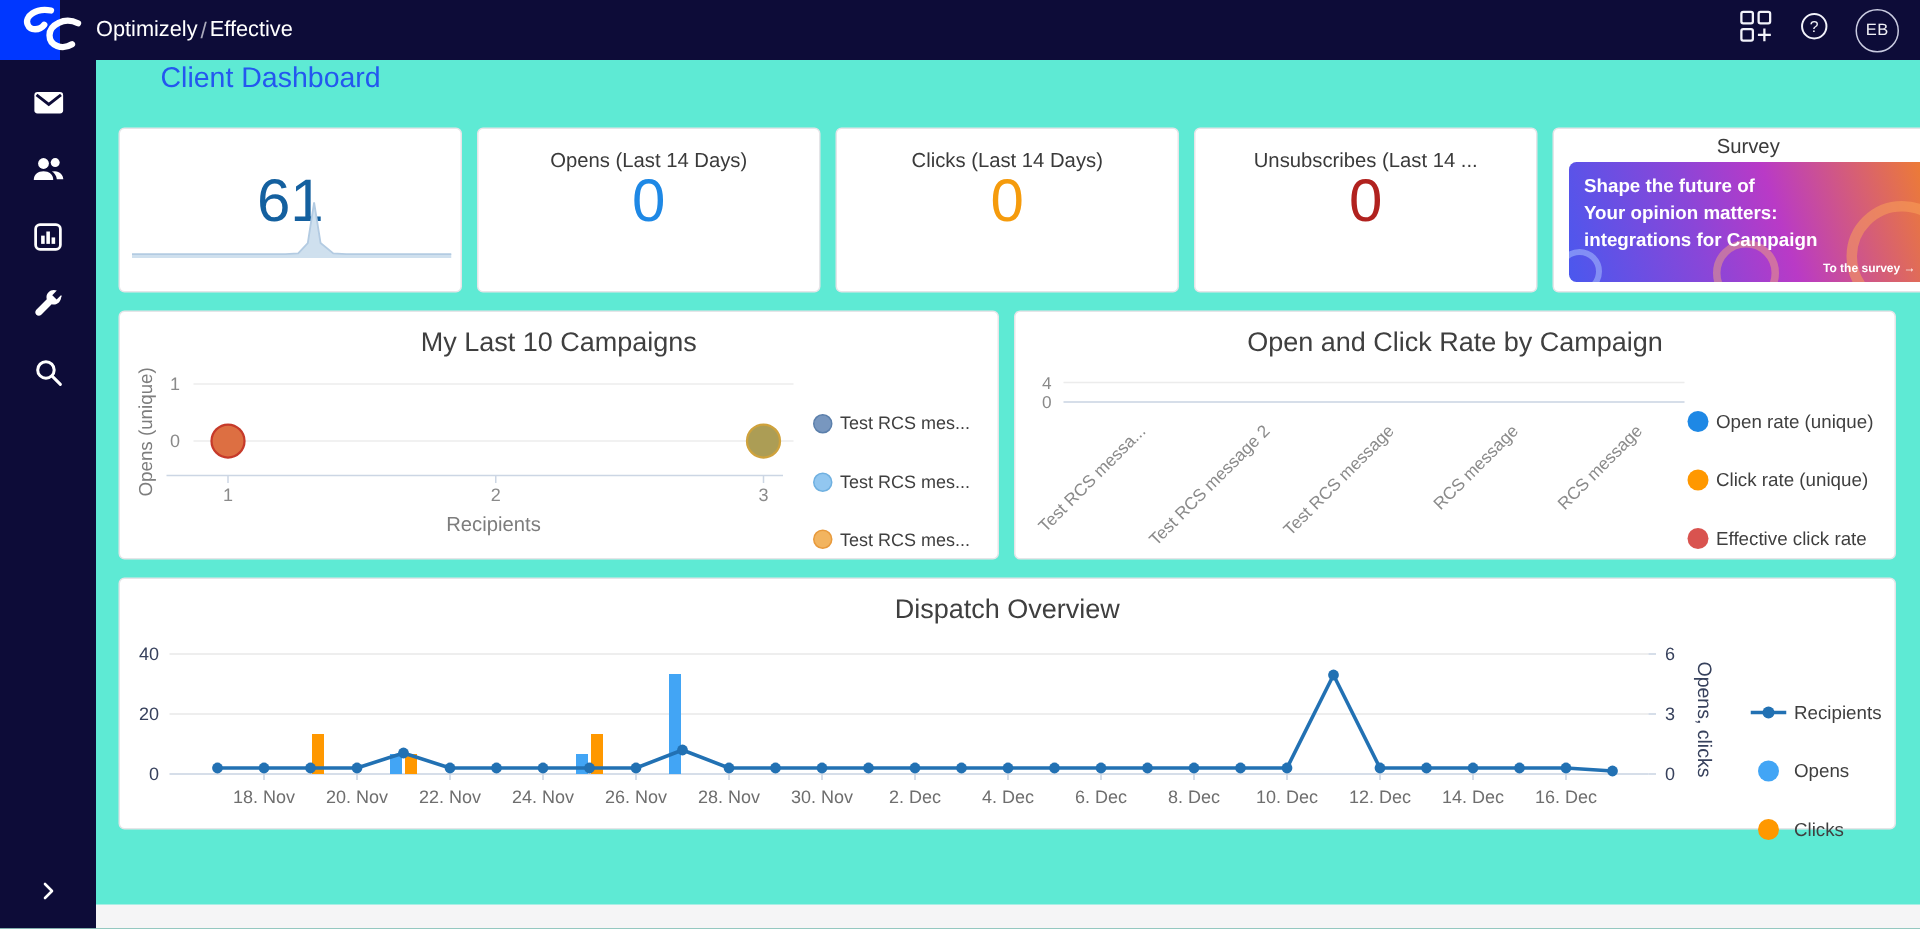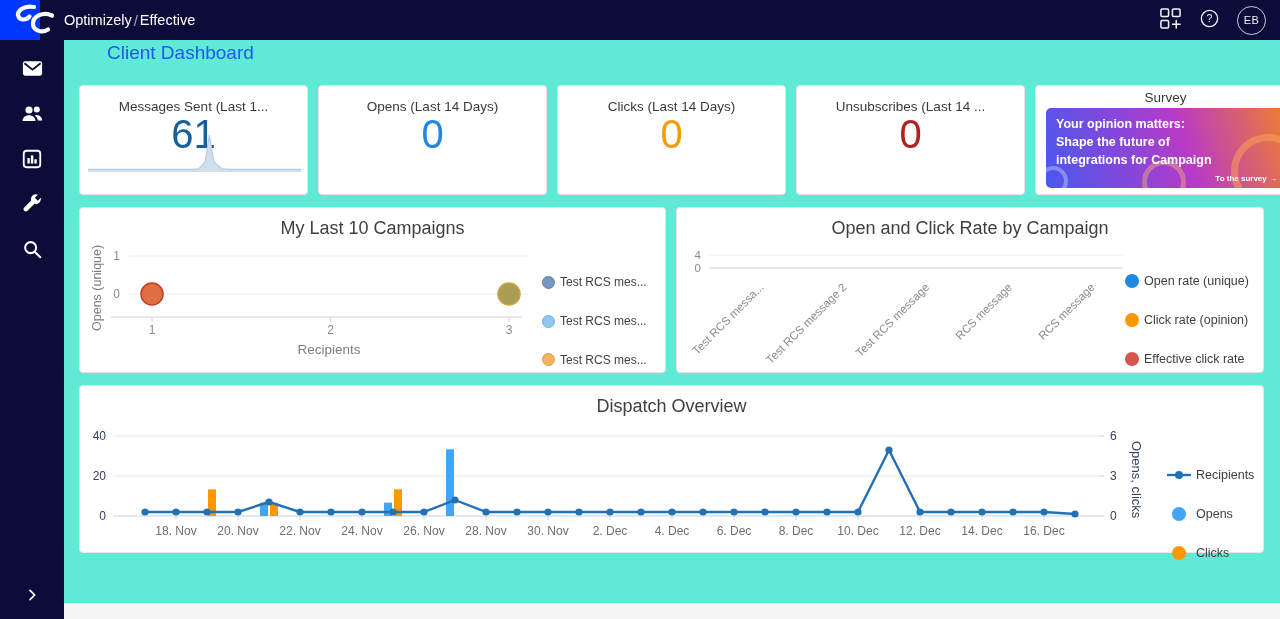--- a/index.html
+++ b/index.html
@@ -156,21 +156,20 @@
         </span>
       </div>
       <div class="avatar">EB</div>
     </div>
   </div>
 
   <div class="main">
     <div class="page-title">Client Dashboard</div>
 
     <div class="card kpi-card" style="left:15px">
-      <div class="kpi-label">Messages Sent (Last 1...</div>
       <div class="kpi-value" style="color: rgb(20, 96, 159);">61</div>
       <svg id="sparkline" width="213" height="42">
           <path d="M0,40 L0.0,37.4 L102.2,37.4 L110.8,36.9 L117.2,30.0 L121.4,3.0 L125.7,30.0 L134.2,36.9 L142.7,37.4 L213.0,37.4 L213,40 Z" fill="#cfe0ee"></path>
           <polyline points="0.0,37.4 102.2,37.4 110.8,36.9 117.2,30.0 121.4,3.0 125.7,30.0 134.2,36.9 142.7,37.4 213.0,37.4" fill="none" stroke="#b3cbe2" stroke-width="1.2"></polyline>
         </svg>
     </div>
     <div class="card kpi-card" style="left:254px">
       <div class="kpi-label">Opens (Last 14 Days)</div>
       <div class="kpi-value" style="color: rgb(30, 136, 229);">0</div>
     </div>
@@ -183,22 +182,22 @@
       <div class="kpi-value" style="color: rgb(177, 34, 31);">0</div>
     </div>
 
     <div class="card survey-card">
       <div class="survey-title">Survey</div>
       <div class="survey-banner" id="surveyBanner" style="background: linear-gradient(72deg, rgb(74, 88, 238) 0%, rgb(138, 70, 216) 36%, rgb(185, 58, 198) 58%, rgb(239, 126, 47) 100%);">
         <div class="ring r1"></div>
         <div class="ring r2"></div>
         <div class="ring r3"></div>
         <div class="survey-msg">
+          <div>Shape the future of</div>
           <div>Your opinion matters:</div>
-          <div>Shape the future of</div>
           <div>integrations for Campaign</div>
         </div>
         <div class="survey-link">To the survey →</div>
       </div>
     </div>
 
     <div class="card chart-card" id="card1">
       <h2>My Last 10 Campaigns</h2>
       <svg class="chart-svg" id="chart1" width="585" height="164">
           <line x1="49" y1="86" x2="449" y2="86" stroke="#ececec"></line>
@@ -254,21 +253,21 @@
           <text x="335.8" y="80" text-anchor="end" font-size="11.5" fill="#8a8a8a" font-family="Liberation Sans, sans-serif" transform="rotate(-45 335.8 80)">RCS message</text>
           <text x="418.59999999999997" y="80" text-anchor="end" font-size="11.5" fill="#8a8a8a" font-family="Liberation Sans, sans-serif" transform="rotate(-45 418.59999999999997 80)">RCS message</text>
         </svg>
       <div class="legend" id="legend2">
           <div class="legend-item">
             <span class="ldot2" style="background: rgb(30, 136, 229);"></span>
             <span class="lbl" style="font-size: 12.5px;">Open rate (unique)</span>
           </div>
           <div class="legend-item">
             <span class="ldot2" style="background: rgb(255, 152, 0);"></span>
-            <span class="lbl" style="font-size: 12.5px;">Click rate (opinion)</span>
+            <span class="lbl" style="font-size: 12.5px;">Click rate (unique)</span>
           </div>
           <div class="legend-item">
             <span class="ldot2" style="background: rgb(217, 83, 79);"></span>
             <span class="lbl" style="font-size: 12.5px;">Effective click rate</span>
           </div>
         </div>
     </div>
 
     <div class="card chart-card" id="card3">
       <h2>Dispatch Overview</h2>

